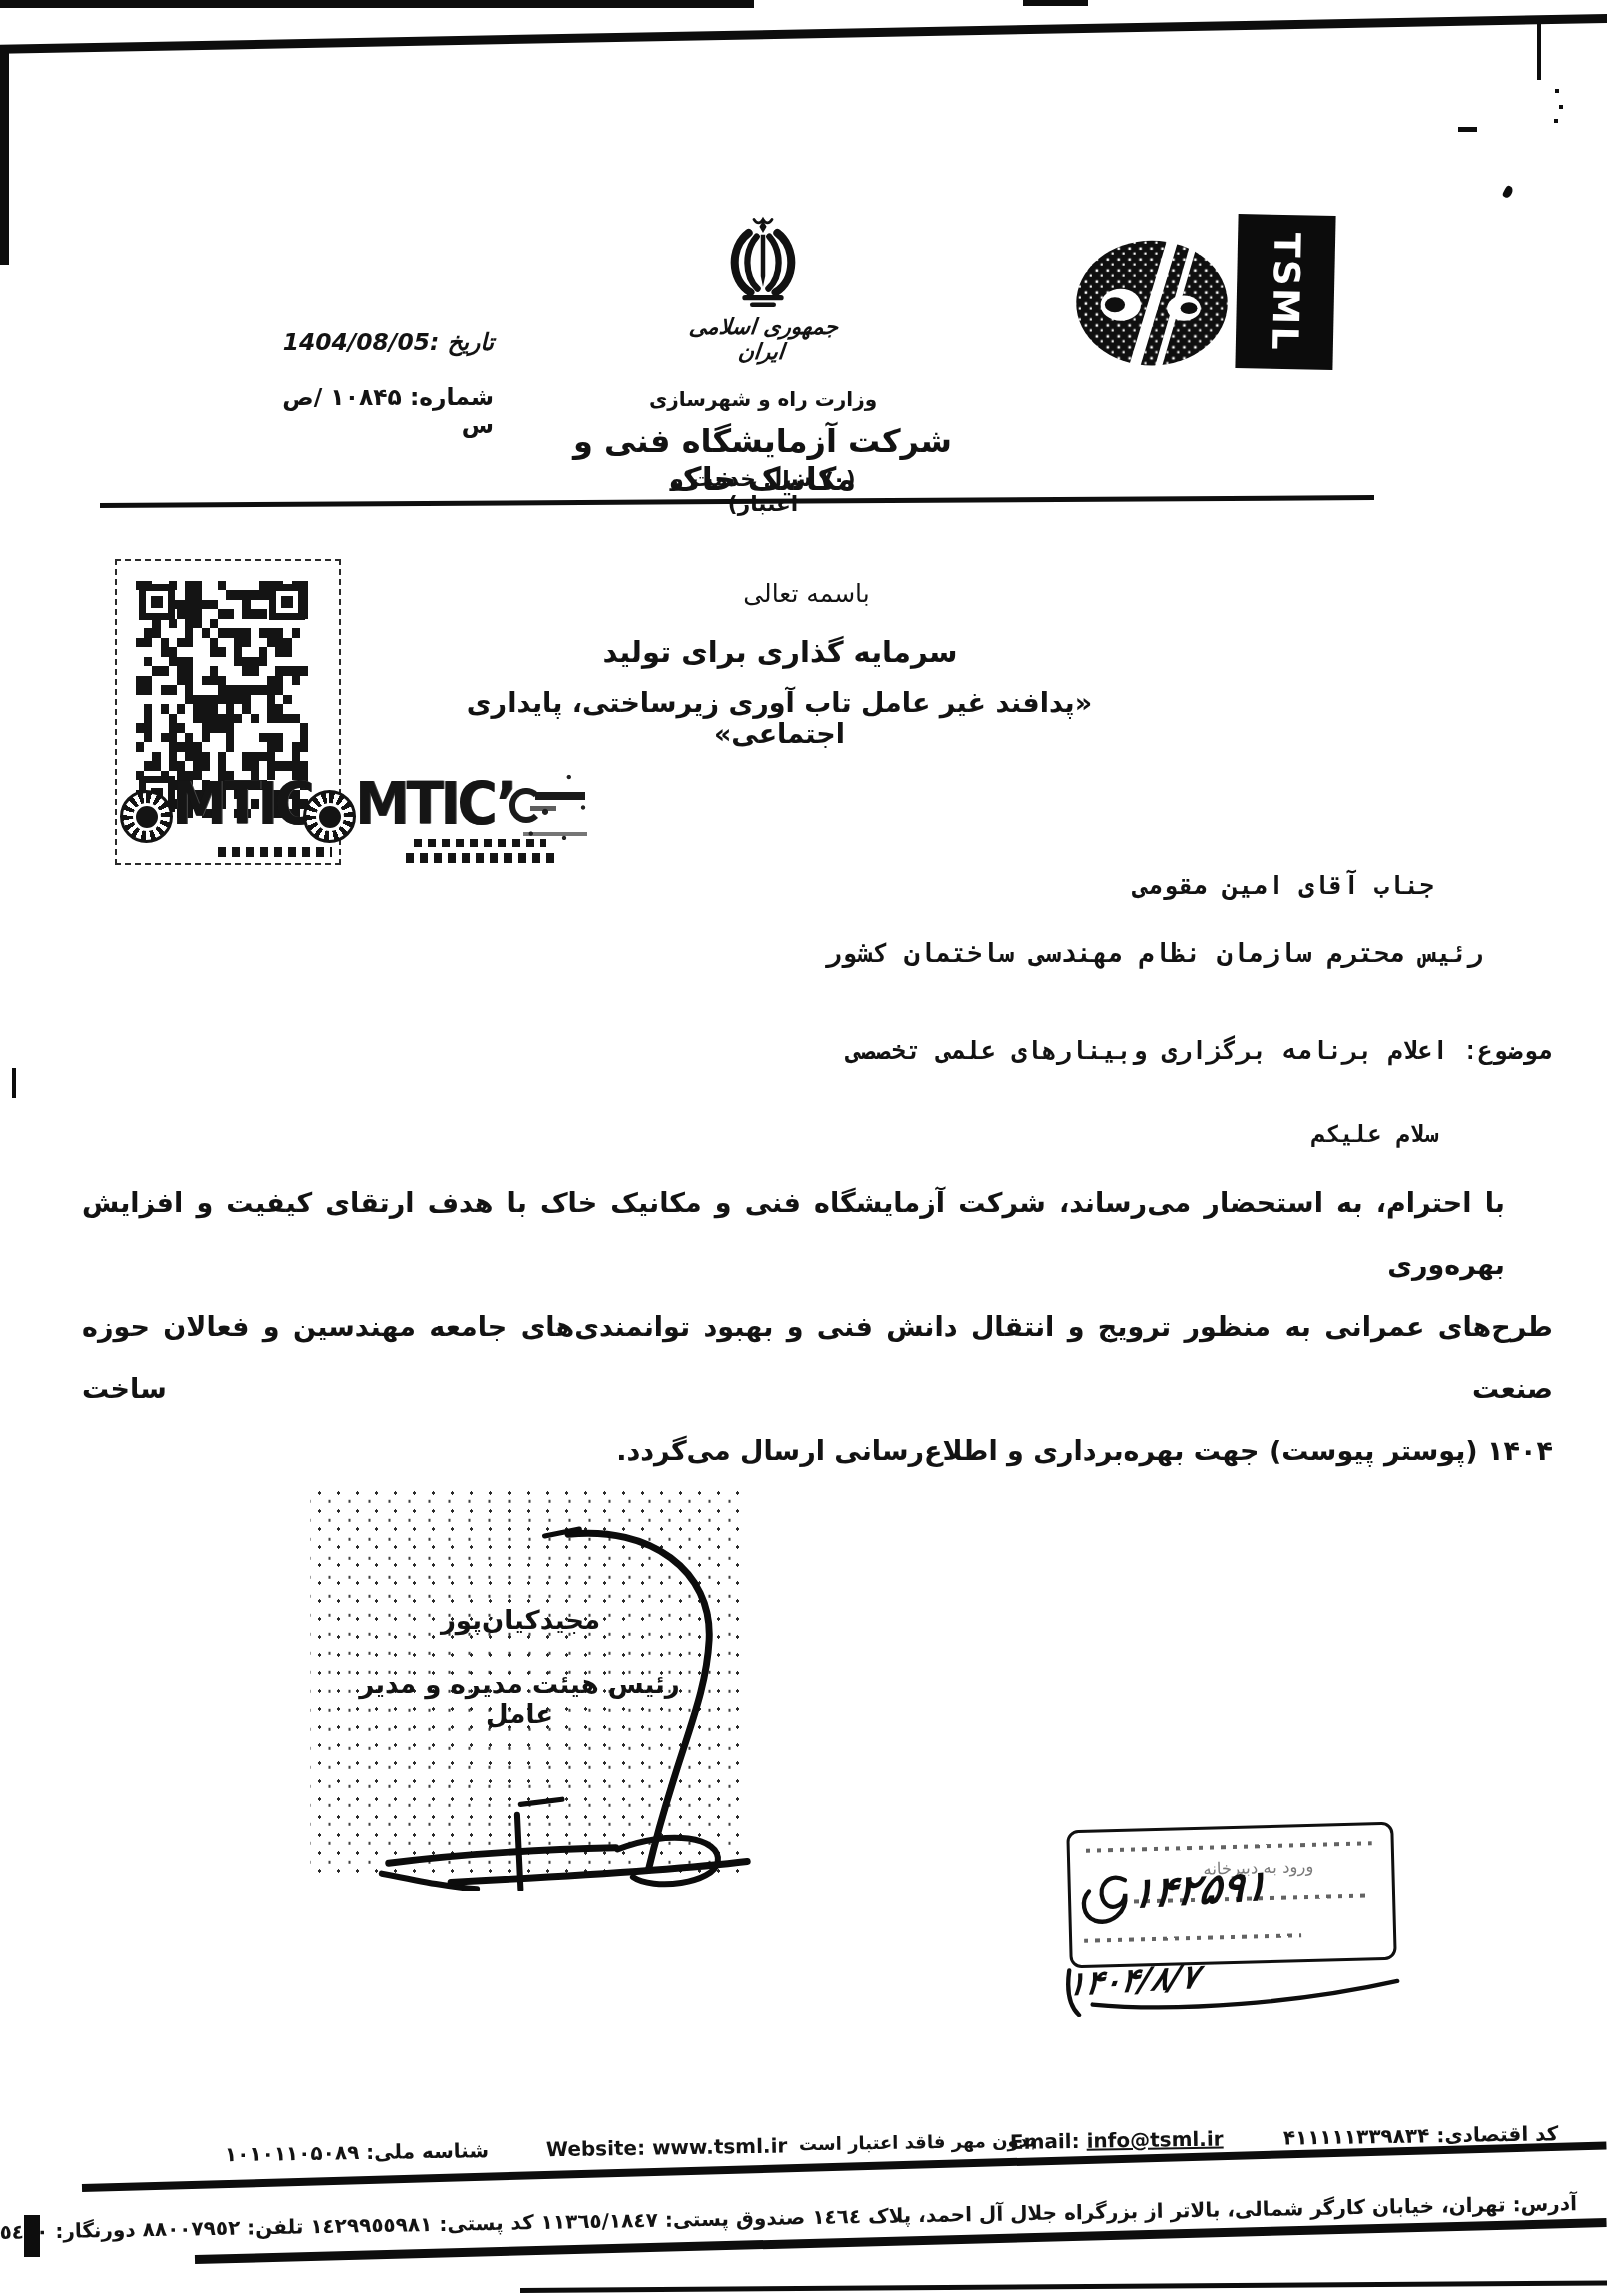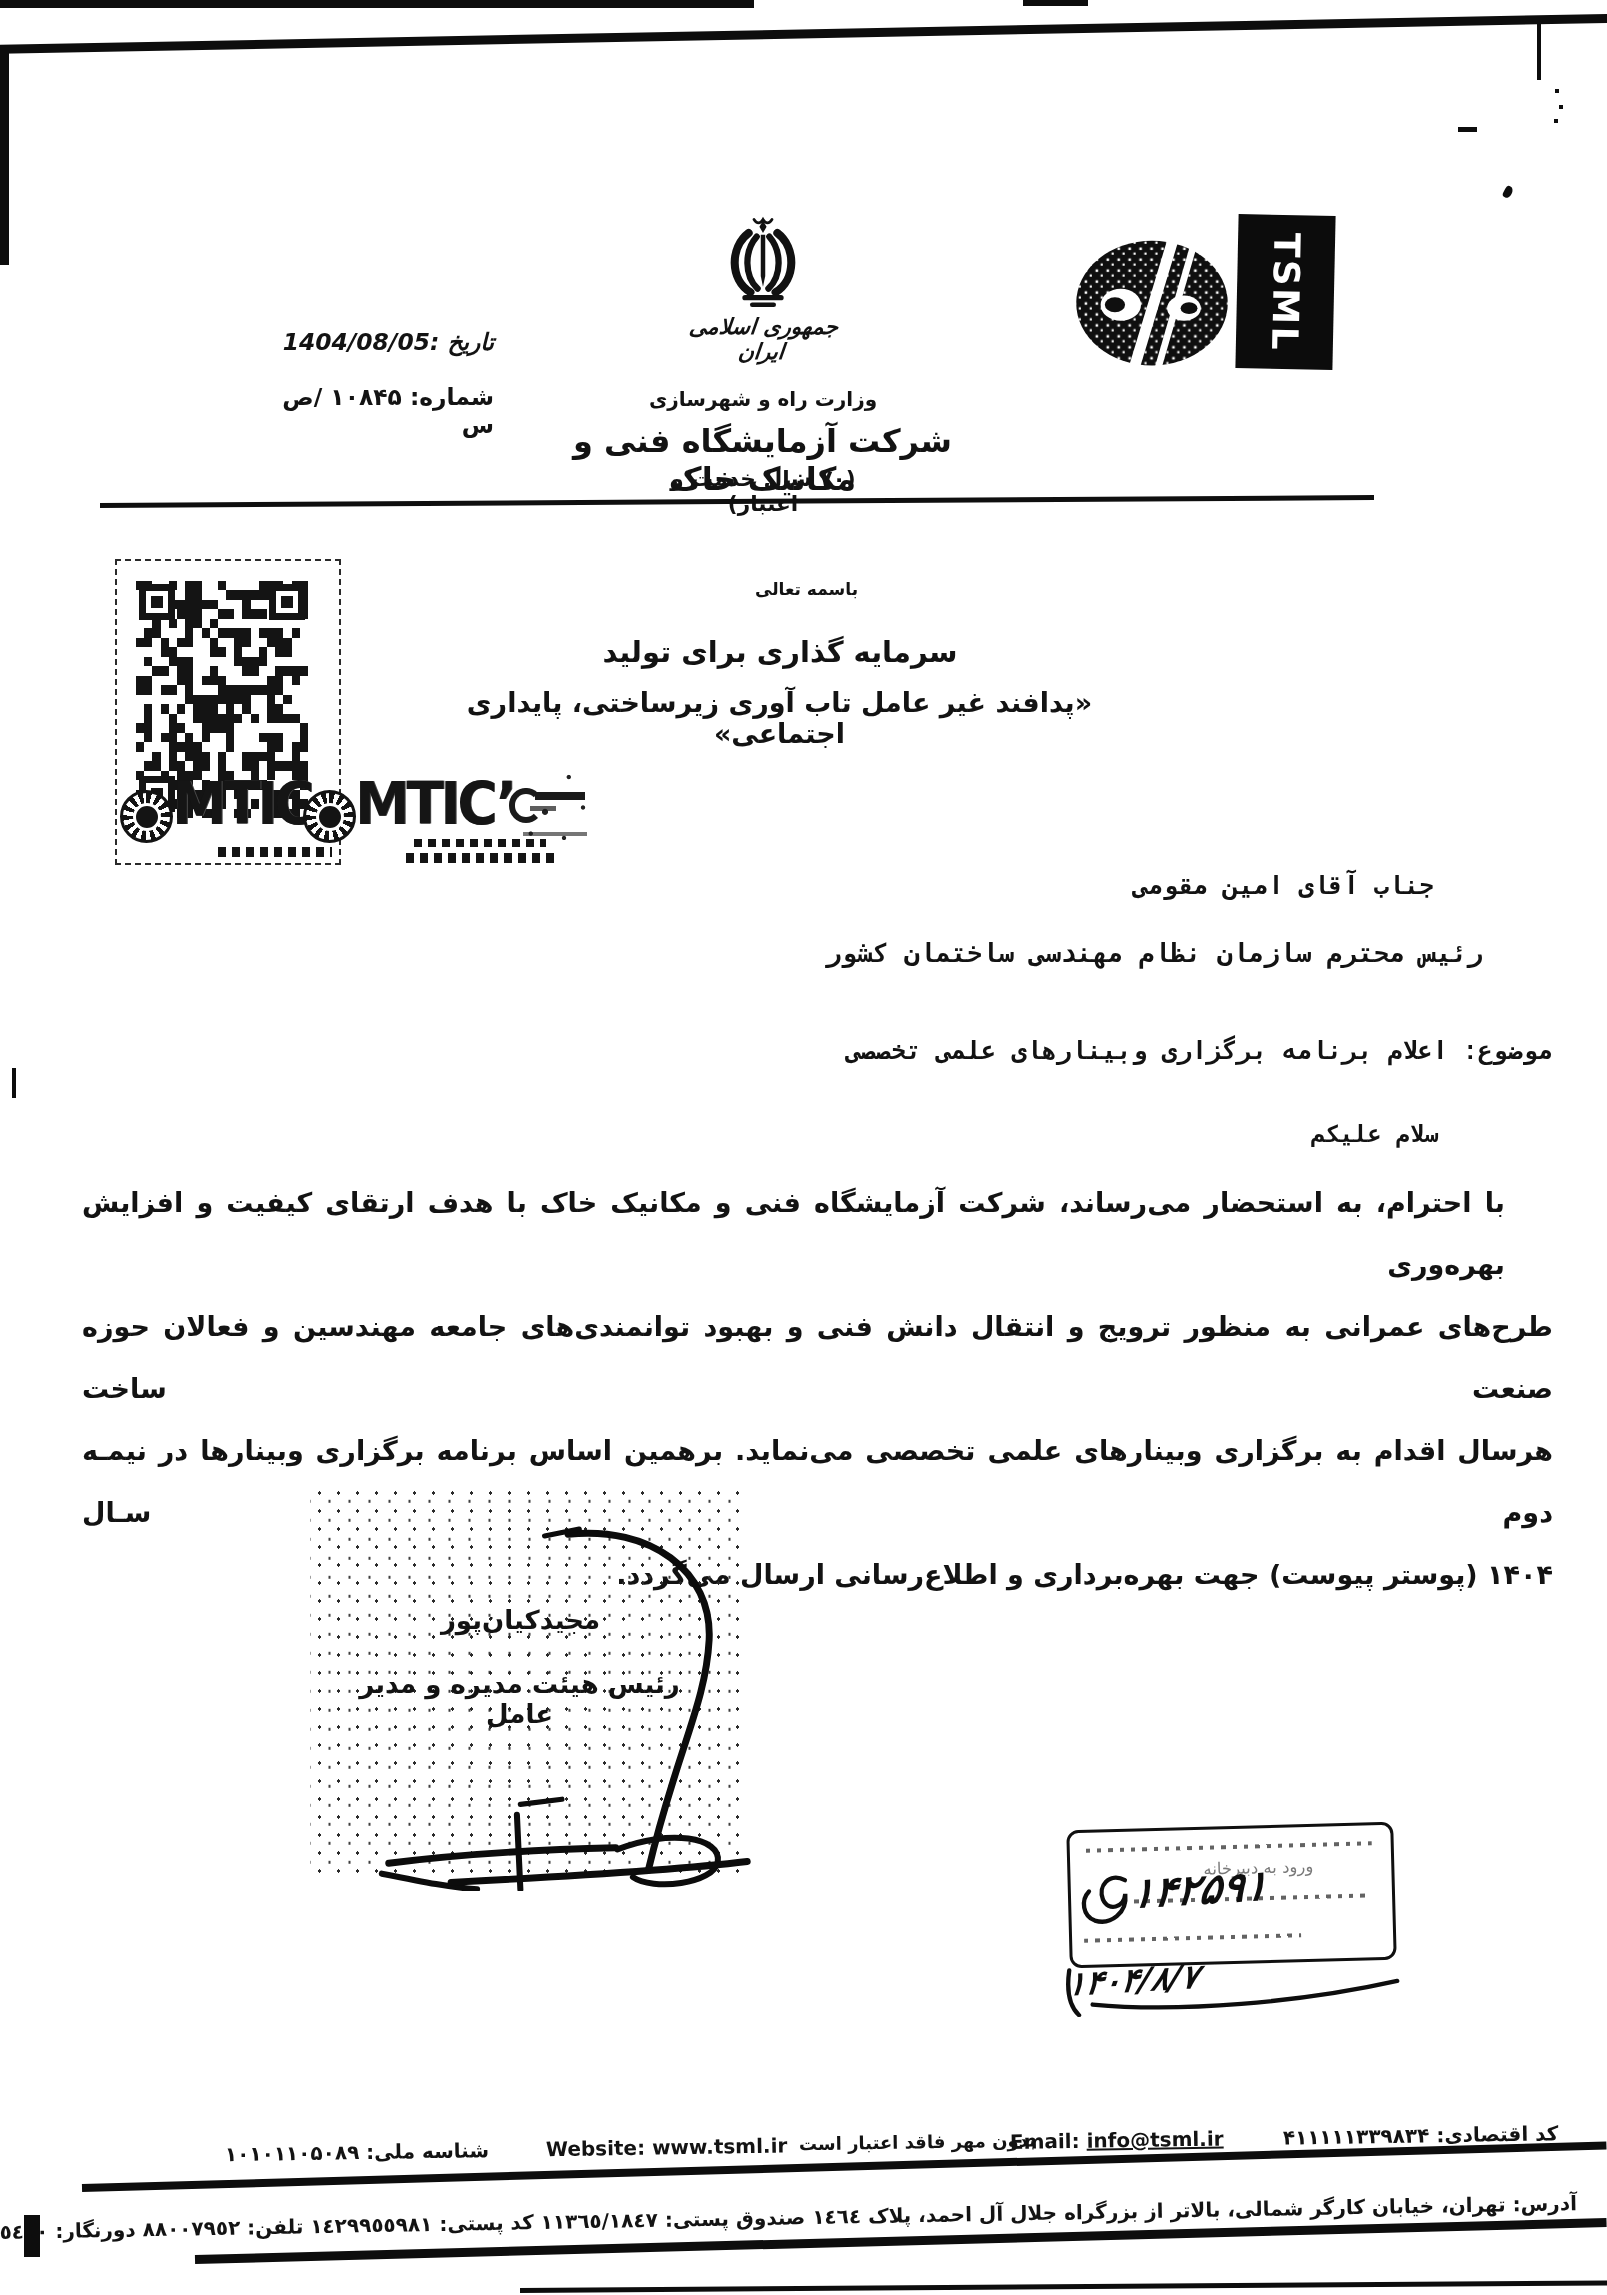--- a/index.html
+++ b/index.html
@@ -23,21 +23,21 @@
   .tsml-box{position:absolute;background:#0c0c0c;display:flex;align-items:center;justify-content:center;}
   .tsml-box span{color:#fff;font-weight:800;font-size:36px;letter-spacing:2.6px;transform:rotate(90deg);white-space:nowrap;font-family:"DejaVu Sans",sans-serif;}
   
   .qr-frame{position:absolute;border:2.6px dashed #2a2a2a;}
   .qr{position:absolute;display:grid;grid-template-columns:repeat(21,1fr);grid-auto-rows:1fr;background:#fff;}
   .qr i{display:block;}
   .qr i.k{background:#141414;}
   .finder{position:absolute;width:36px;height:36px;border:7px solid #141414;background:#fff;box-sizing:border-box;}
   .finder:after{content:"";position:absolute;inset:5.2px;background:#141414;}
   
-  .basmala{font-size:17px;font-weight:700;}
+  .basmala{font-size:25px;font-weight:400;}
   .motto1{font-size:29px;font-weight:800;}
   .motto2{font-size:27px;font-weight:800;letter-spacing:-0.4px;}
   
   .gear{position:absolute;border-radius:50%;background:repeating-conic-gradient(#141414 0 13deg,#ffffff 13deg 26deg);border:3.5px solid #141414;}
   .gear:after{content:"";position:absolute;inset:9.5px;border-radius:50%;background:#141414;border:3.5px solid #fff;}
   .mtic{position:absolute;font-weight:800;font-size:55px;letter-spacing:-3.5px;transform:scaleY(1.08);color:#151515;text-shadow:0.9px 0.9px 0 #4a4a4a;}
   .stripes{position:absolute;background:repeating-linear-gradient(90deg,#141414 0 7.8px,transparent 7.8px 14px);}
   .dana{position:absolute;background:
         radial-gradient(circle at 20% 30%,#222 1.7px,transparent 2.6px),
         radial-gradient(circle at 65% 15%,#222 1.7px,transparent 2.6px),
@@ -689,21 +689,20 @@
   <div class="rec b" style="right:173px;top:871px;font-size:25px;">جناب آقای امین مقومی</div>
   <div class="rec" style="right:54px;top:1036px;font-size:25px;">
     <span class="b">موضوع:</span><span class="b"> اعلام برنامه برگزاری وبینارهای علمی تخصصی</span>
   </div>
   <div class="rec b" style="right:124px;top:938px;font-size:26px;">رئیس محترم سازمان نظام مهندسی ساختمان کشور</div>
   <div class="rec b" style="right:169px;top:1120px;font-size:23.4px;">سلام علیکم</div>
 
   <div class="body-block" style="left:82px;right:54px;top:1172px;">
     <div class="jline" style="padding-right:48px;">با احترام، به استحضار می‌رساند، شرکت آزمایشگاه فنی و مکانیک خاک با هدف ارتقای کیفیت و افزایش بهره‌وری</div>
     <div class="jline">طرح‌های عمرانی به منظور ترویج و انتقال دانش فنی و بهبود توانمندی‌های جامعه مهندسین و فعالان حوزه صنعت ساخت</div>
-    <div class="jline">هرسال اقدام به برگزاری وبینارهای علمی تخصصی می‌نماید. برهمین اساس برنامه برگزاری وبینارها در نیمـه دوم سـال</div>
     <div class="lline">۱۴۰۴ (پوستر پیوست) جهت بهره‌برداری و اطلاع‌رسانی ارسال می‌گردد.</div>
   </div>
 
   <div class="sig-dots" style="left:310px;top:1484px;width:438px;height:392px;"></div>
   <div class="abs ctr sig-name rtl" style="left:373px;top:1605px;width:295px;">مجیدکیان‌پور</div>
   <div class="abs ctr sig-title rtl" style="left:329px;top:1669px;width:381px;">رئیس هیئت مدیره و مدیر عامل</div>
   <svg class="abs" style="left:347px;top:1510px;" width="416" height="381" viewBox="0 0 480 440">
     <g stroke="#0c0c0c" fill="none" stroke-linecap="round">
       <path d="M255 28 C350 18 422 70 418 150 C414 225 380 280 348 415" stroke-width="8"></path>
       <path d="M228 30 l40 -8" stroke-width="6"></path>

